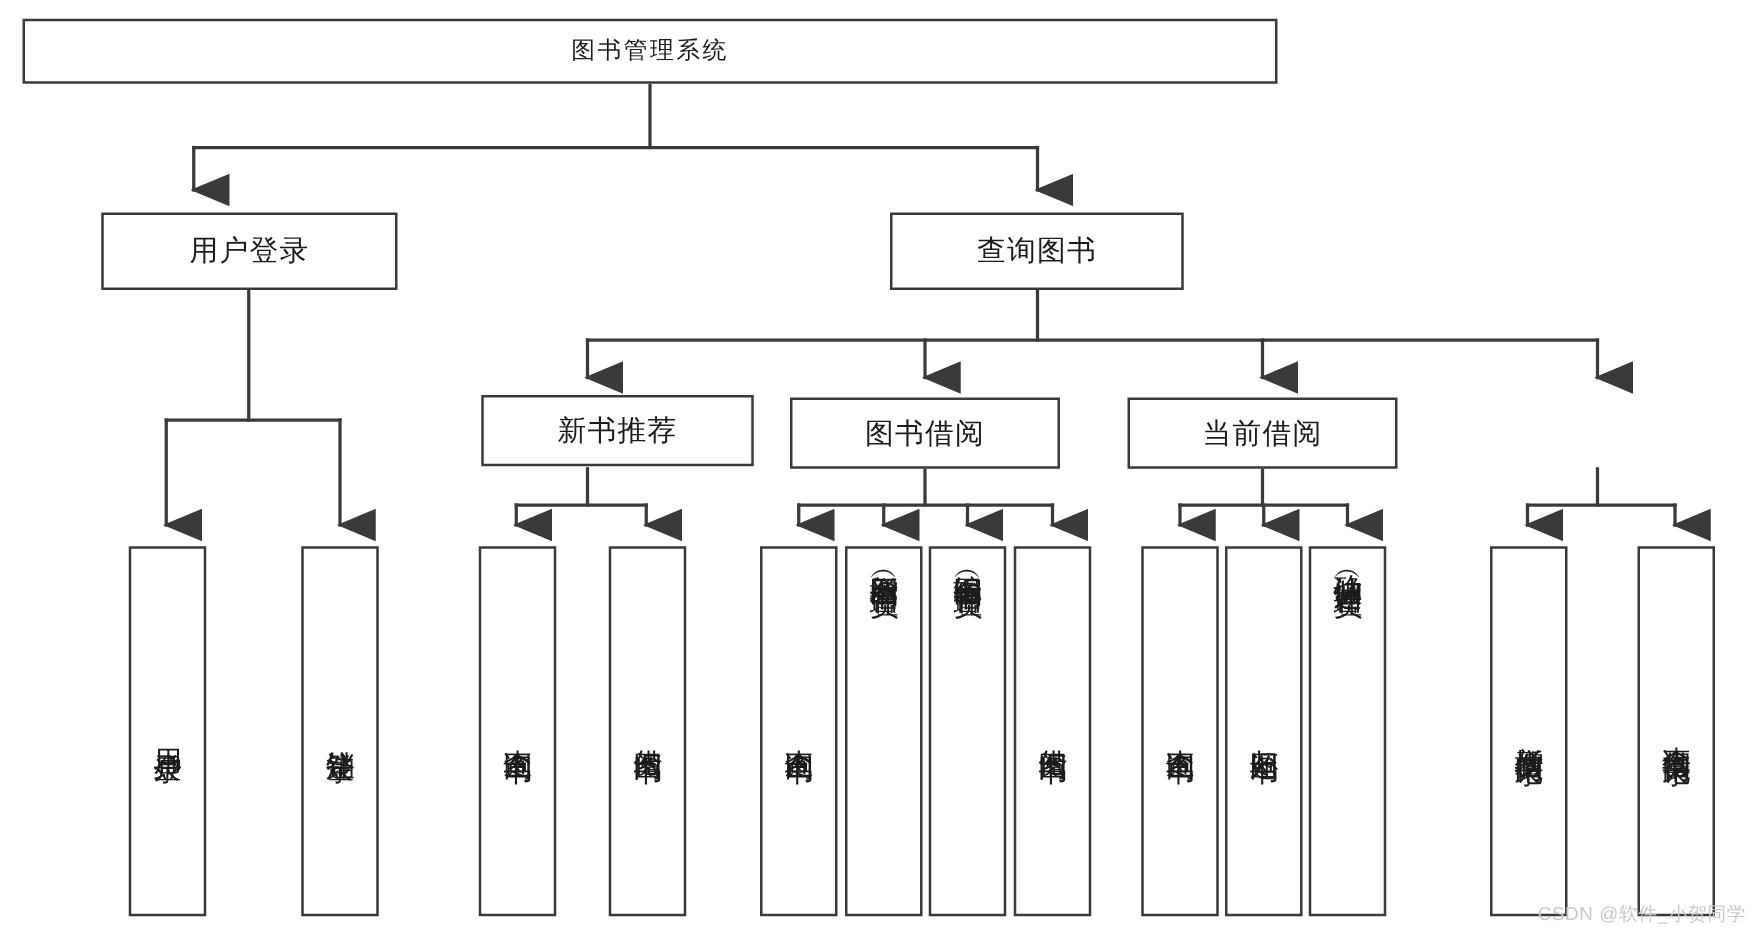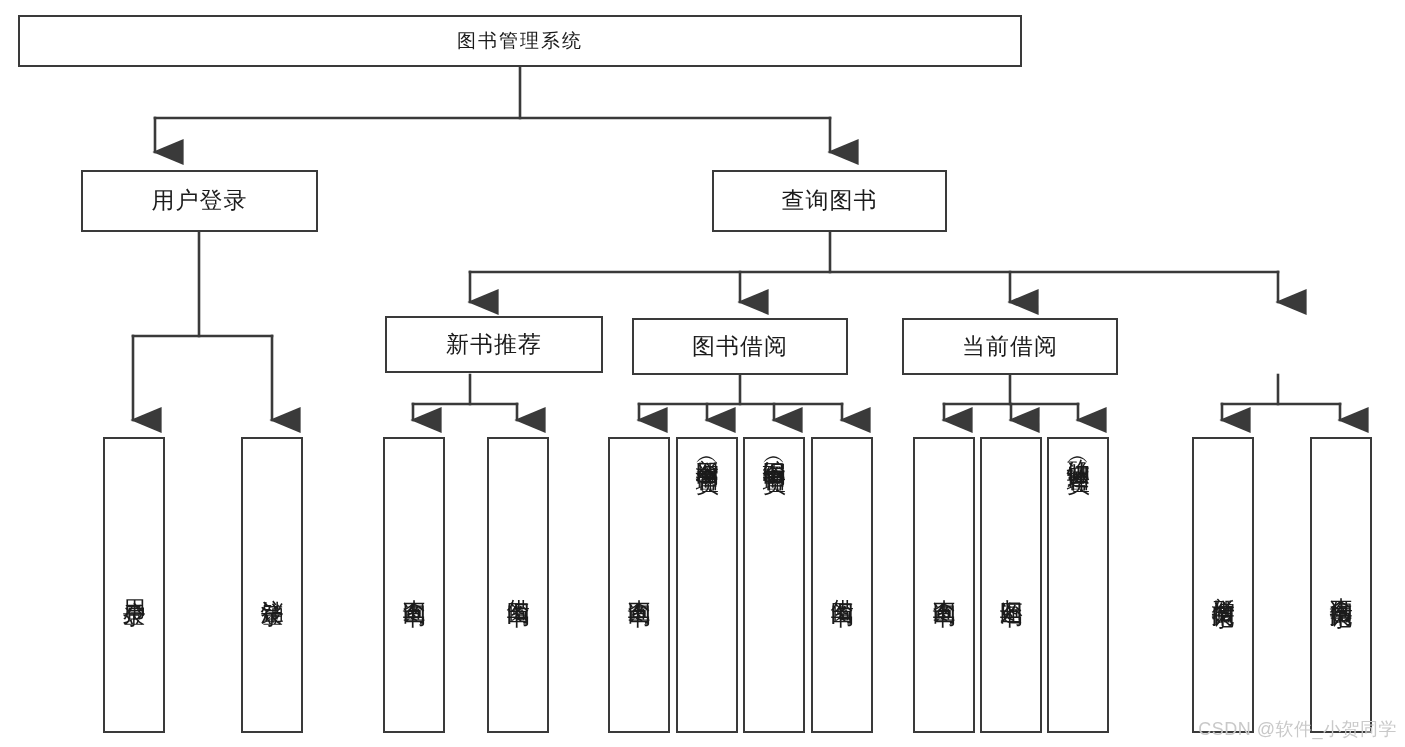--- a/index.html
+++ b/index.html
@@ -16,21 +16,21 @@
   .node.root .lbl{font-size:19px;letter-spacing:2px;}
 
   .node.v{align-items:center;justify-content:center;}
   .node.v .lbl{writing-mode:vertical-rl;text-orientation:upright;
                font-size:23px;line-height:1.28;letter-spacing:2px;
                white-space:nowrap;}
   .node.v.top{align-items:flex-start;}
   .node.v.top .lbl{padding-top:2px;}
 
   .watermark{position:absolute;right:8px;bottom:6px;color:#c9c9c9;
-             font-size:18px;letter-spacing:0.5px;white-space:nowrap;
+             font-size:15px;letter-spacing:0.5px;white-space:nowrap;
              font-family:"Liberation Sans","DejaVu Sans",sans-serif;}
 </style>
 </head>
 <body>
 
 <div id="canvas">
 
   <svg class="wires" viewBox="0 0 1405 747" xmlns="http://www.w3.org/2000/svg">
     <defs>
       <marker id="arrow" viewBox="0 0 10 12" refX="5" refY="11" markerWidth="10" markerHeight="12" orient="auto-start-reverse">

